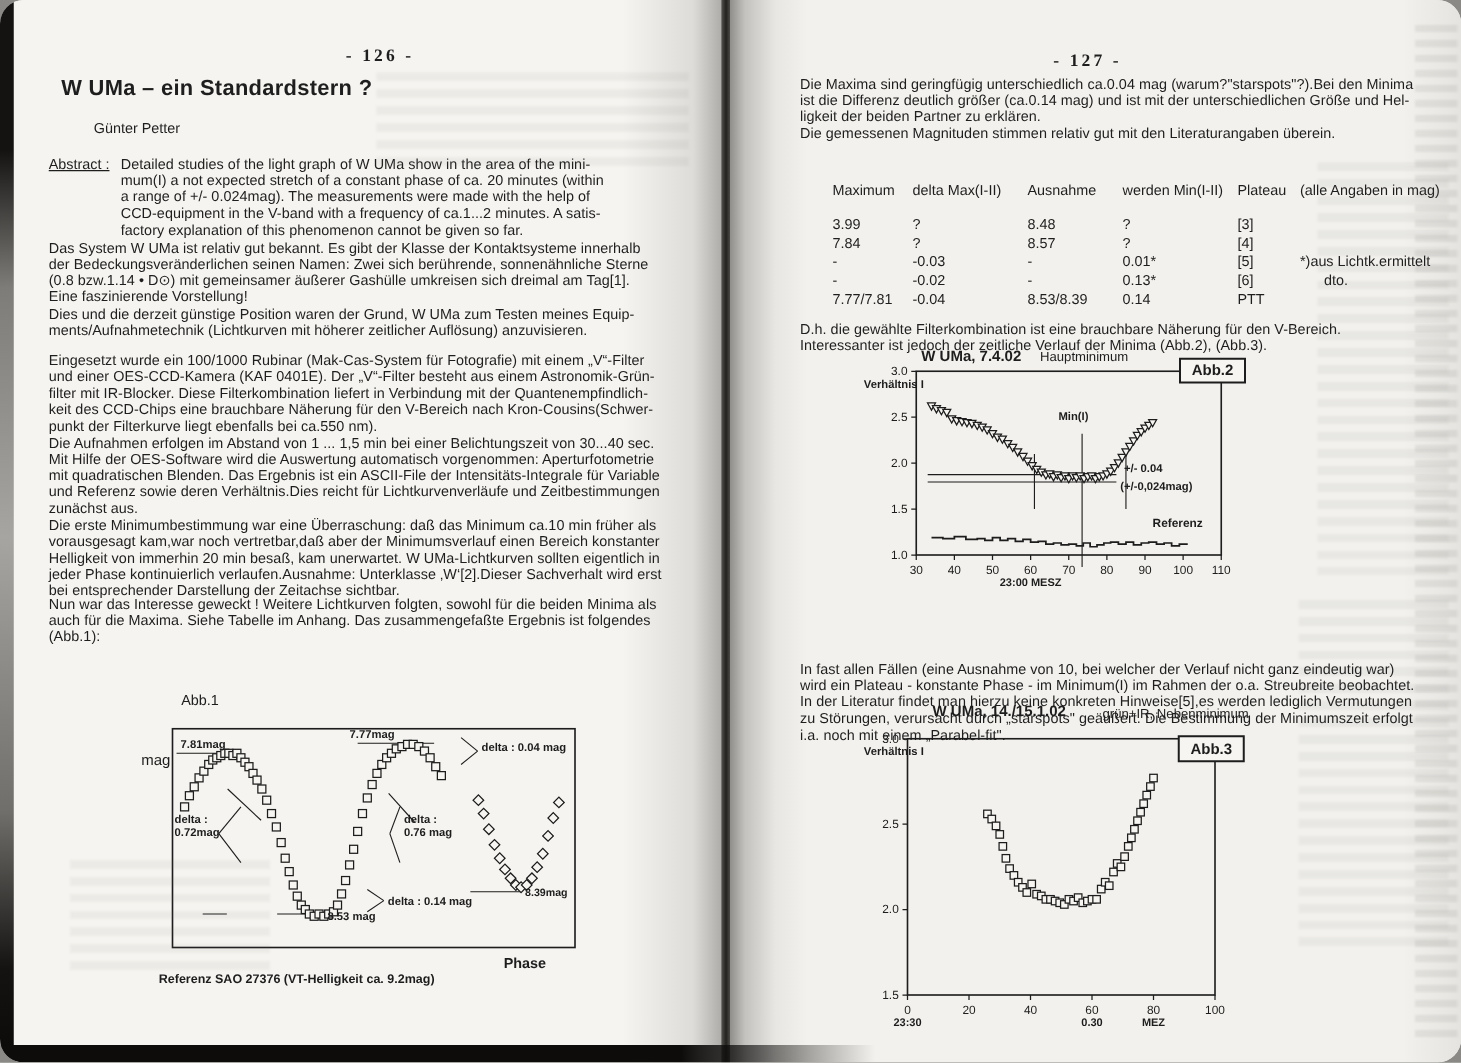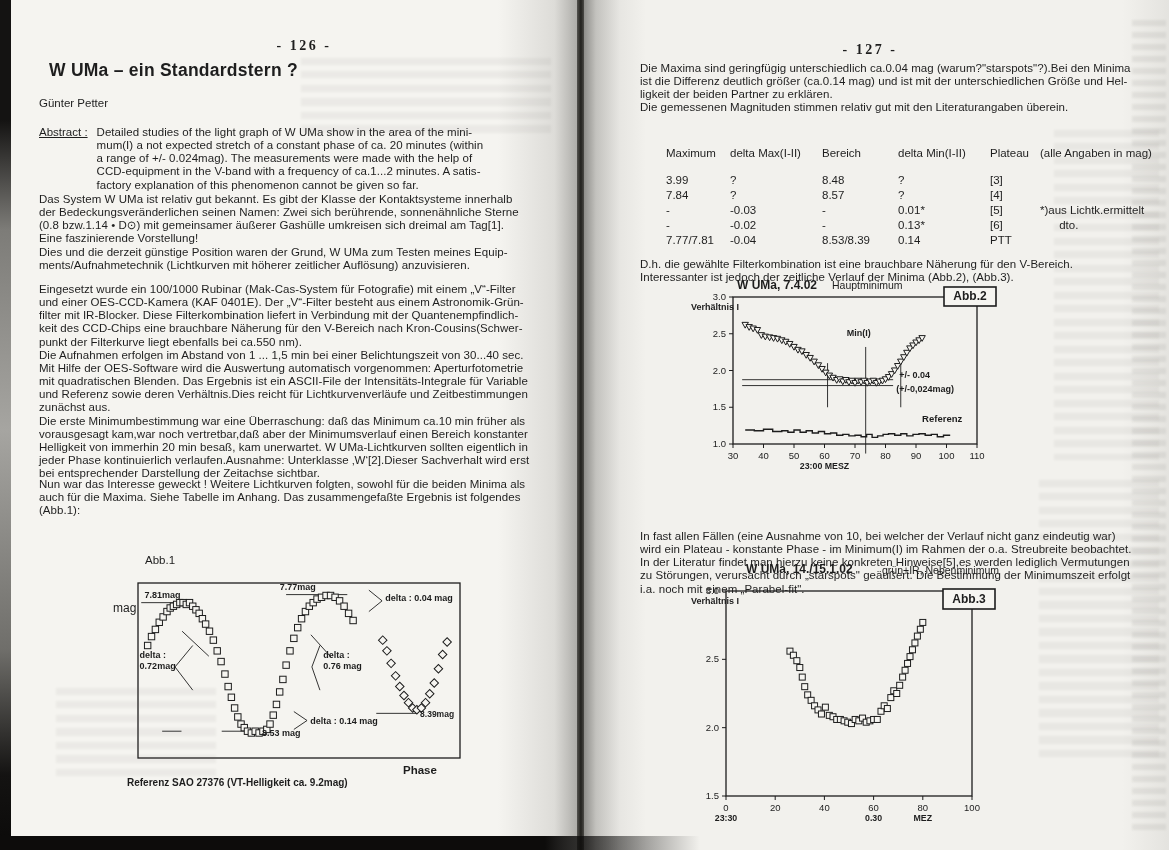--- a/index.html
+++ b/index.html
@@ -1,31 +1,31 @@
 <!DOCTYPE html>
 <html><head>
 <meta charset="utf-8">
 <style>
   html,body{margin:0;padding:0;background:#8a8986;}
   .scan{position:relative;width:1169px;height:850px;overflow:hidden;background:#efeeea;
-        font-family:"Liberation Sans",sans-serif;color:#1e1e1e;}
+        font-family:"Liberation Sans",sans-serif;color:#1e1e1e;border-radius:19px;}
   .page{position:absolute;top:0;height:850px;}
   .page-left{left:11px;width:566px;background:linear-gradient(to right,#f5f4f0 0,#f5f4f0 86%,#dddcd8 96%,#aeada9 100%);}
   .page-right{left:584px;width:585px;background:linear-gradient(to right,#8f8e8a 0,#c3c2be 12px,#e7e6e2 36px,#f2f1ed 62px,#f2f1ed 92%,#e4e3df 100%);}
   .spine-line{position:absolute;left:577px;top:0;width:7px;height:850px;
         background:linear-gradient(to right,#555450,#22211d 55%,#4b4a46);}
   .edge-left{position:absolute;left:0;top:0;width:11px;height:850px;
         background:linear-gradient(to bottom,#141312 0,#141312 120px,#7d7c78 230px,#a6a5a1 430px,#6f6e6a 650px,#141312 775px,#0b0a09 100%);}
   .edge-bottom{position:absolute;left:0;top:836px;width:700px;height:14px;
         background:linear-gradient(to right,#0d0c0b 0,#0d0c0b 545px,rgba(13,12,11,0) 100%);}
   .abs{position:absolute;}
   .para{font-size:11.5px;line-height:13.15px;white-space:pre-line;letter-spacing:.04px;}
   .pnum{font-family:"Liberation Serif",serif;font-size:14px;font-weight:bold;letter-spacing:2.5px;text-align:center;}
   .title{margin:0;font-size:17.5px;font-weight:bold;letter-spacing:.25px;}
-  .author{font-size:11.5px;}
+  .author{font-size:11.5px;margin-left:36px;}
   .abstract{display:flex;font-size:11.5px;}
   .abl{text-decoration:underline;white-space:pre;margin-right:9px;text-align:right;}
   .tbl{font-size:11.5px;}
   .trow{display:grid;grid-template-columns:64px 92px 76px 92px 50px 160px;}
   .trow>div{text-align:left;white-space:pre;line-height:15px;}
   .trow>div:last-child{text-align:left;}
   .thead{margin-bottom:12px;}
   svg text{font-family:"Liberation Sans",sans-serif;fill:#1d1d1d;}
   .bleed{position:absolute;filter:blur(1.3px);opacity:.5;pointer-events:none;
         background:repeating-linear-gradient(to bottom,rgba(105,104,99,.14) 0 7px,rgba(0,0,0,0) 7px 13.5px);}
@@ -186,22 +186,22 @@
     <div class="abs pnum" style="left:56px;top:42px;width:460px;">-  127  -</div>
     <div class="abs para" style="left:56px;top:62px;width:524px;">Die Maxima sind geringfügig unterschiedlich ca.0.04 mag (warum?"starspots"?).Bei den Minima
 ist die Differenz deutlich größer (ca.0.14 mag) und ist mit der unterschiedlichen Größe und Hel-
 ligkeit der beiden Partner zu erklären.
 Die gemessenen Magnituden stimmen relativ gut mit den Literaturangaben überein.</div>
 
     <div class="abs tbl" style="left:82px;top:146px;">
       <div class="trow thead">
         <div>Maximum</div>
         <div>delta Max(I-II)</div>
-        <div>Bereich</div>
-        <div>delta Min(I-II)</div>
+        <div>Ausnahme</div>
+        <div>werden Min(I-II)</div>
         <div>Plateau</div>
         <div>(alle Angaben in mag)</div>
       </div>
       <div>
           <div class="trow tdata">
             <div>3.99</div>
             <div>?</div>
             <div>8.48</div>
             <div>?</div>
             <div>[3]</div>

